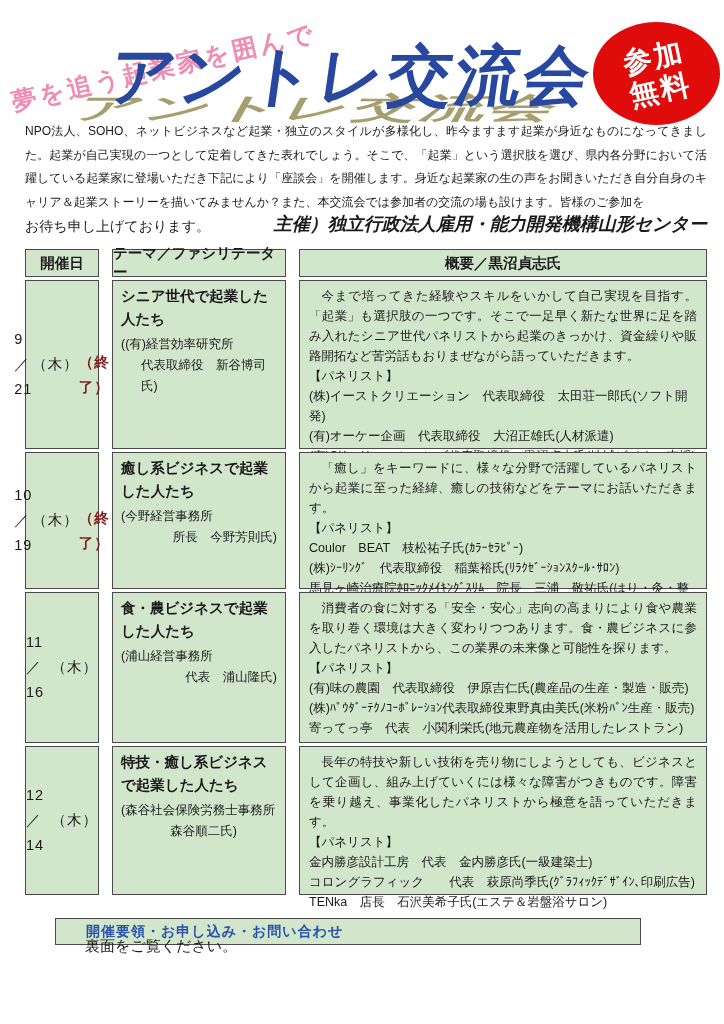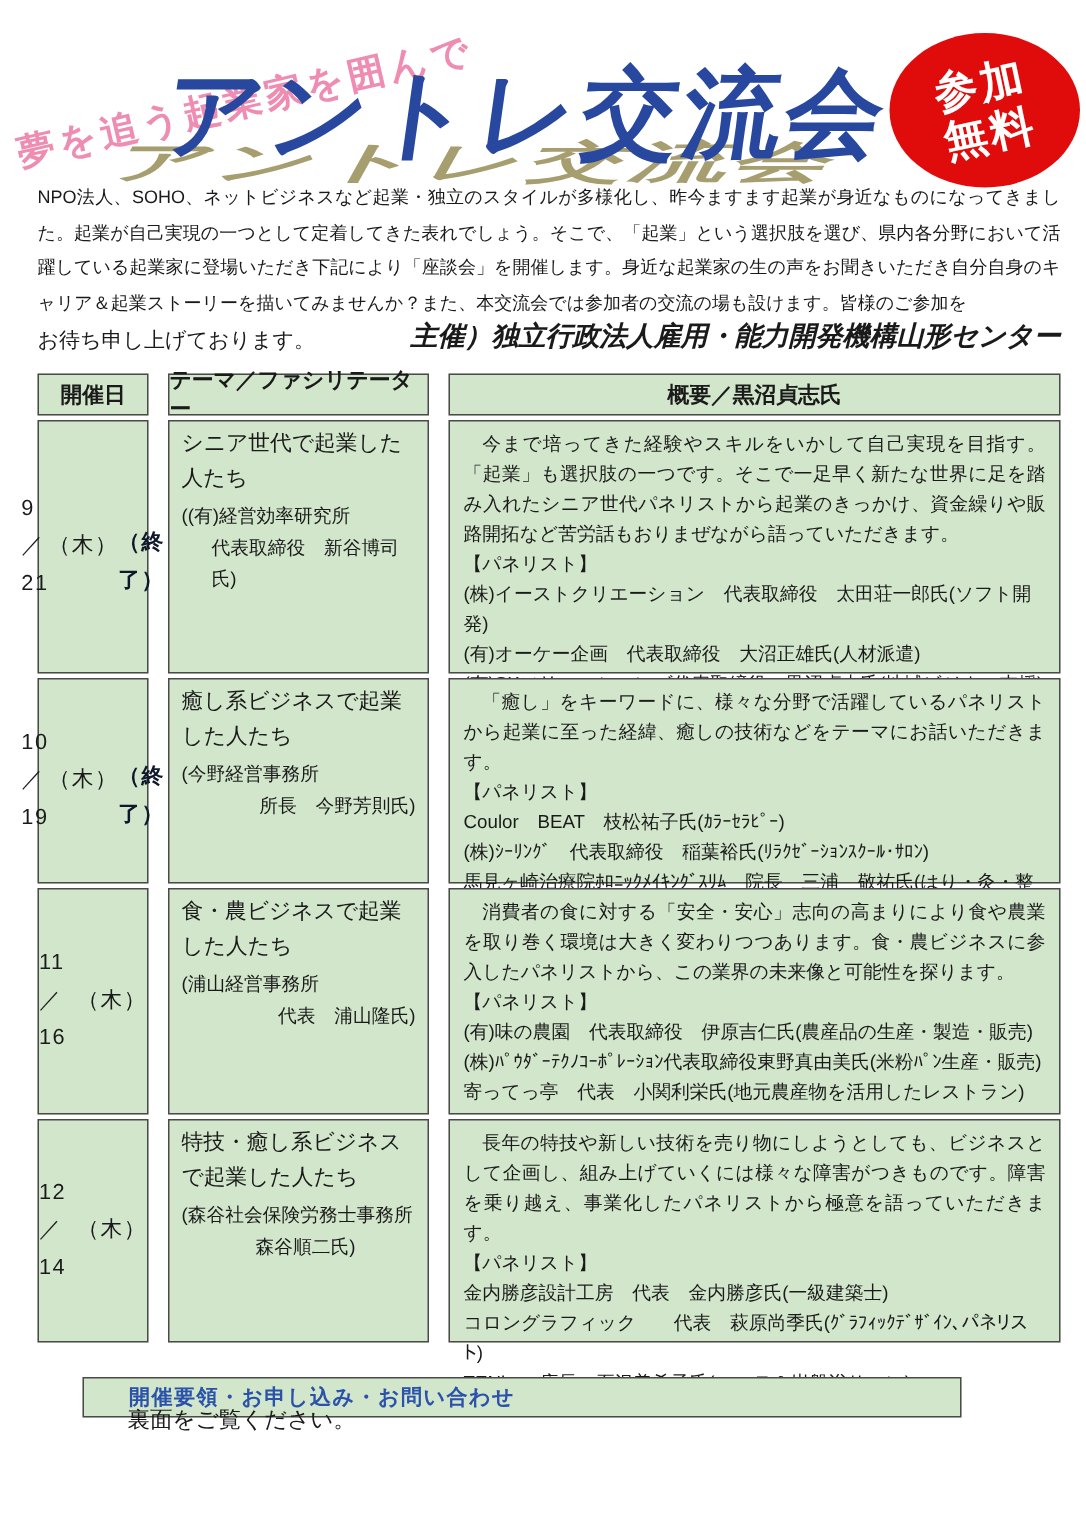--- a/index.html
+++ b/index.html
@@ -72,23 +72,23 @@
     background:#d2e6cb;border:1px solid #4a4a4a;box-sizing:border-box;
   }
   .hcell{
     display:flex;align-items:center;justify-content:center;
     font-size:14.5px;font-weight:bold;
   }
   .dcell{
     display:flex;flex-direction:row;align-items:center;justify-content:center;
     font-size:14.5px;line-height:25px;letter-spacing:1px;
   }
-  .dcell .status{margin-top:20px;color:#0f172a;font-weight:bold;}
+  .dcell .status{margin-top:20px;color:#7f1d1d;font-weight:bold;}
   .tcell{padding:4px 8px;}
-  .theme-title{font-size:14.5px;font-weight:normal;line-height:23px;}
+  .theme-title{font-size:14.5px;font-weight:bold;line-height:23px;}
   .fac{font-size:12.5px;line-height:21px;}
   .fac.first{margin-top:3px;}
   .fac.indent{padding-left:20px;}
   .fac.right{text-align:right;}
   .fac.right-inset{text-align:right;padding-right:40px;}
   .ocell{padding:5px 9px 0 9px;font-size:12.5px;}
   .summary{text-indent:1em;line-height:20px;text-align:justify;margin:0;}
   .phead{line-height:20px;}
   .panelist{line-height:20px;}
 
@@ -191,21 +191,21 @@
     </div>
     <div class="cell tcell">
       <div class="theme-title">特技・癒し系ビジネスで起業した人たち</div>
       <div class="fac first">(森谷社会保険労務士事務所</div>
       <div class="fac right-inset">森谷順二氏)</div>
     </div>
     <div class="cell ocell">
       <p class="summary">長年の特技や新しい技術を売り物にしようとしても、ビジネスとして企画し、組み上げていくには様々な障害がつきものです。障害を乗り越え、事業化したパネリストから極意を語っていただきます。</p>
       <div class="phead">【パネリスト】</div>
       <div class="panelist">金内勝彦設計工房　代表　金内勝彦氏(一級建築士)</div>
-      <div class="panelist">コロングラフィック　　代表　萩原尚季氏(ｸﾞﾗﾌｨｯｸﾃﾞｻﾞｲﾝ、パネリスト)</div>
+      <div class="panelist">コロングラフィック　　代表　萩原尚季氏(ｸﾞﾗﾌｨｯｸﾃﾞｻﾞｲﾝ、印刷広告)</div>
       <div class="panelist">TENka　店長　石沢美希子氏(エステ＆岩盤浴サロン)</div>
     </div>
 
   </div>
 
   <div class="footer-bar">
     <span class="footer-bar-label">開催要領・お申し込み・お問い合わせ</span>
   </div>
   <div class="footer-note">裏面をご覧ください。</div>
 

